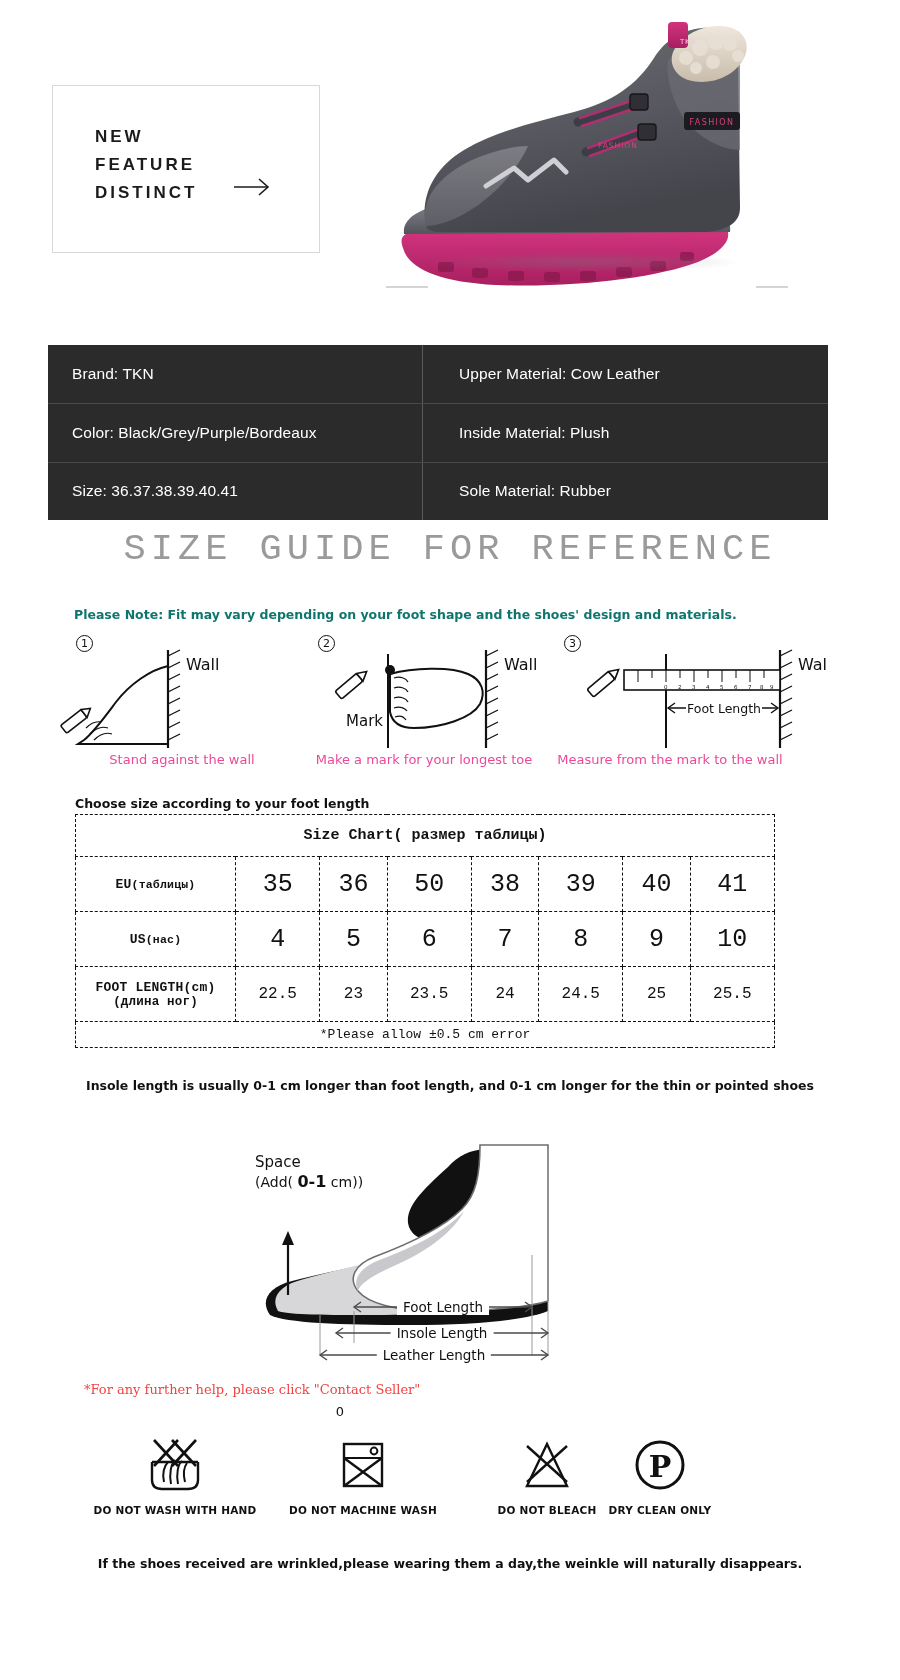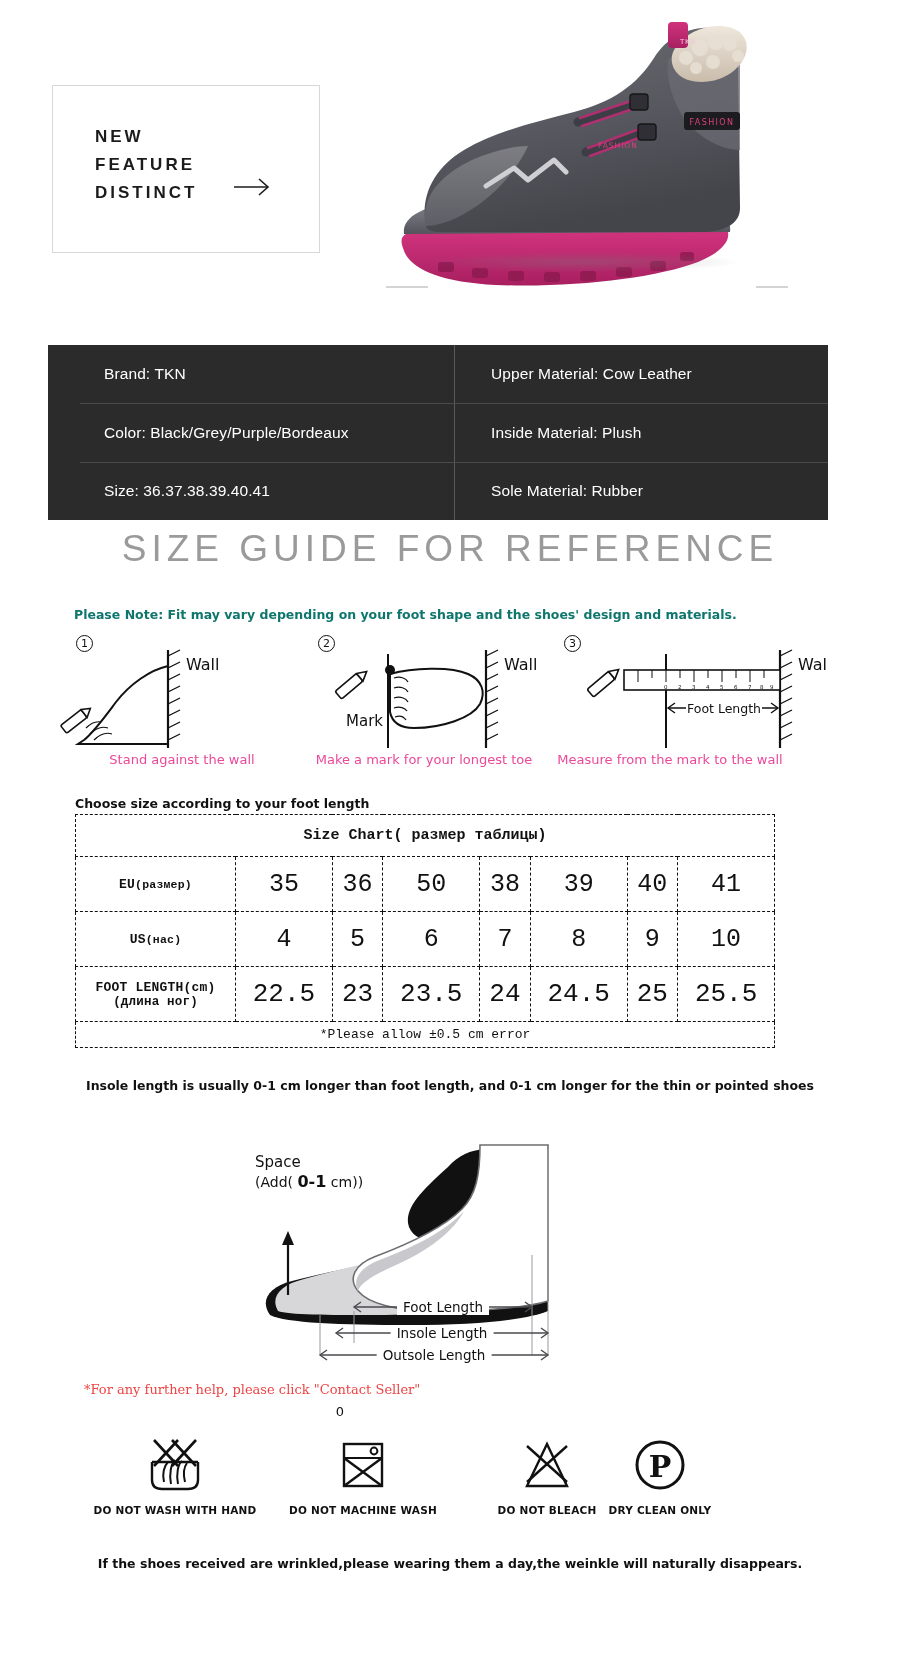--- a/index.html
+++ b/index.html
@@ -32,31 +32,31 @@
     position: absolute; left: 60px; top: 252px; width: 310px; height: 20px;
     background: radial-gradient(ellipse at center, rgba(120,120,125,.34) 0%, rgba(255,255,255,0) 72%);
   }
   .tick { position: absolute; height: 2px; background: #d5d5d7; }
 
   
   .spec {
     position: absolute; left: 48px; top: 345px; width: 780px; height: 175px;
     background: #2b2b2b; color: #fff;
   }
-  .spec-row { display: flex; height: 58.33px; margin-left: 32px; }
+  .spec-row { display: flex; height: 58.33px; }
   .spec-row + .spec-row { border-top: 1px solid #4a4a4a; }
   .spec-cell { display: flex; align-items: center; font-size: 15.5px; letter-spacing: .1px; }
   .spec-cell.left { width: 374px; padding-left: 24px; }
   .spec-cell.right { flex: 1; padding-left: 36px; border-left: 1px solid #5a5a5a; }
 
   
   .size-title {
     position: absolute; left: 0; top: 528px; width: 900px; text-align: center;
     font-size: 37px; font-weight: 300; letter-spacing: 5px; color: #9a9a9a;
-    font-family: Liberation Sans, sans-serif;
+    font-family: Liberation Mono, monospace;
   }
 
   .note-line {
     position: absolute; left: 74px; top: 607px; width: 760px;
     font-size: 12.5px; font-weight: 700; color: #0f766e;
     font-family: "DejaVu Sans", sans-serif;
   }
 
   
   .steps { position: absolute; left: 48px; top: 630px; width: 804px; height: 150px; }
@@ -93,21 +93,21 @@
     font-family: Liberation Mono, monospace;
   }
   .st-title { height: 42px; font-size: 15px; font-weight: 700; }
   .st-label {
     width: 160px; height: 55px; font-size: 13px; font-weight: 700;
     font-family: "DejaVu Sans", sans-serif; letter-spacing: .2px;
   }
   .st-label small { font-size: 11.5px; }
   .st-label .ln2 { display: block; font-size: 12.5px; }
   .st-val { font-size: 25px; font-weight: 400; }
-  .st-val.small { font-size: 26px; }
+  .st-val.small { font-size: 16px; }
   .st-foot { height: 26px; font-size: 13px; font-family: "DejaVu Serif", serif; }
 
   .insole-note {
     position: absolute; left: 0; top: 1078px; width: 900px; text-align: center;
     font-size: 12.5px; font-weight: 700; color: #111;
     font-family: "DejaVu Sans", sans-serif;
   }
 
   
   .foot-diagram { position: absolute; left: 230px; top: 1105px; width: 440px; height: 265px; }
@@ -408,21 +408,21 @@
 
 <div class="choose">Choose size according to your foot length</div>
 
 <table class="size-table">
   <tbody>
       <tr>
     <td class="st-title" colspan="8">Size Chart( размер таблицы)</td>
   </tr>
   <tr>
     <td class="st-label">
-      <span>EU</span><small>(размер)</small>
+      <span>EU</span><small>(таблицы)</small>
     </td>
     <td class="st-val">35</td>
     <td class="st-val">36</td>
     <td class="st-val">50</td>
     <td class="st-val">38</td>
     <td class="st-val">39</td>
     <td class="st-val">40</td>
     <td class="st-val">41</td>
   </tr>
   <tr>
@@ -516,21 +516,21 @@
     </g>
   </svg>
 
   <div class="space-label">
     <span class="l1">Space</span>
     <span class="l2"><span>(Add( </span><b>0-1</b><span> cm))</span></span>
   </div>
 
   <div class="dim-label" style="left:213px; top:194px;">Foot Length</div>
   <div class="dim-label" style="left:212px; top:220px;">Insole Length</div>
-  <div class="dim-label" style="left:204px; top:242px;">Outsole Length</div>
+  <div class="dim-label" style="left:204px; top:242px;">Leather Length</div>
 </div>
 
 <div class="contact">*For any further help, please click "Contact Seller"</div>
 <div class="zero">0</div>
 
 <div class="care">
 
   <div class="care-item">
     <div class="care-icon">
       <svg width="62" height="58" viewBox="0 0 62 58">

